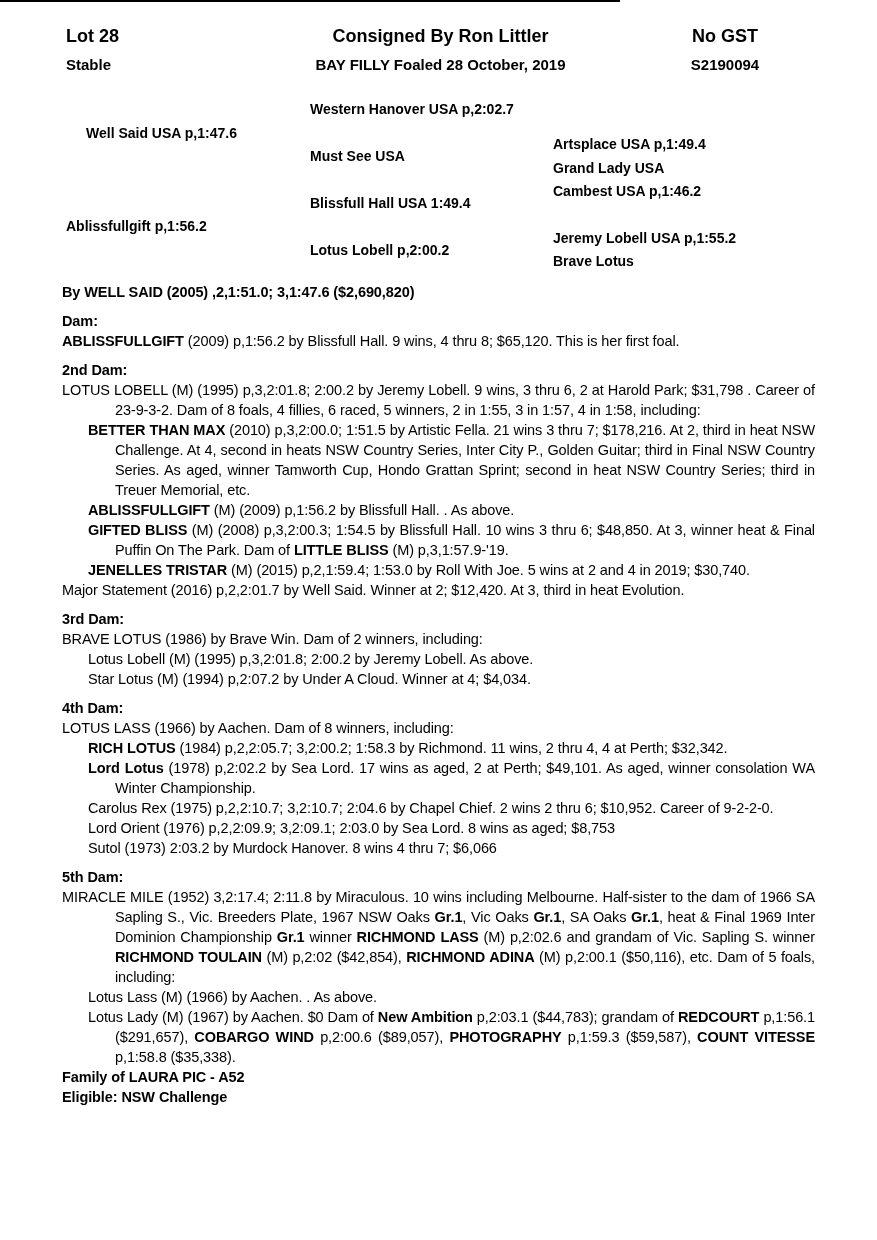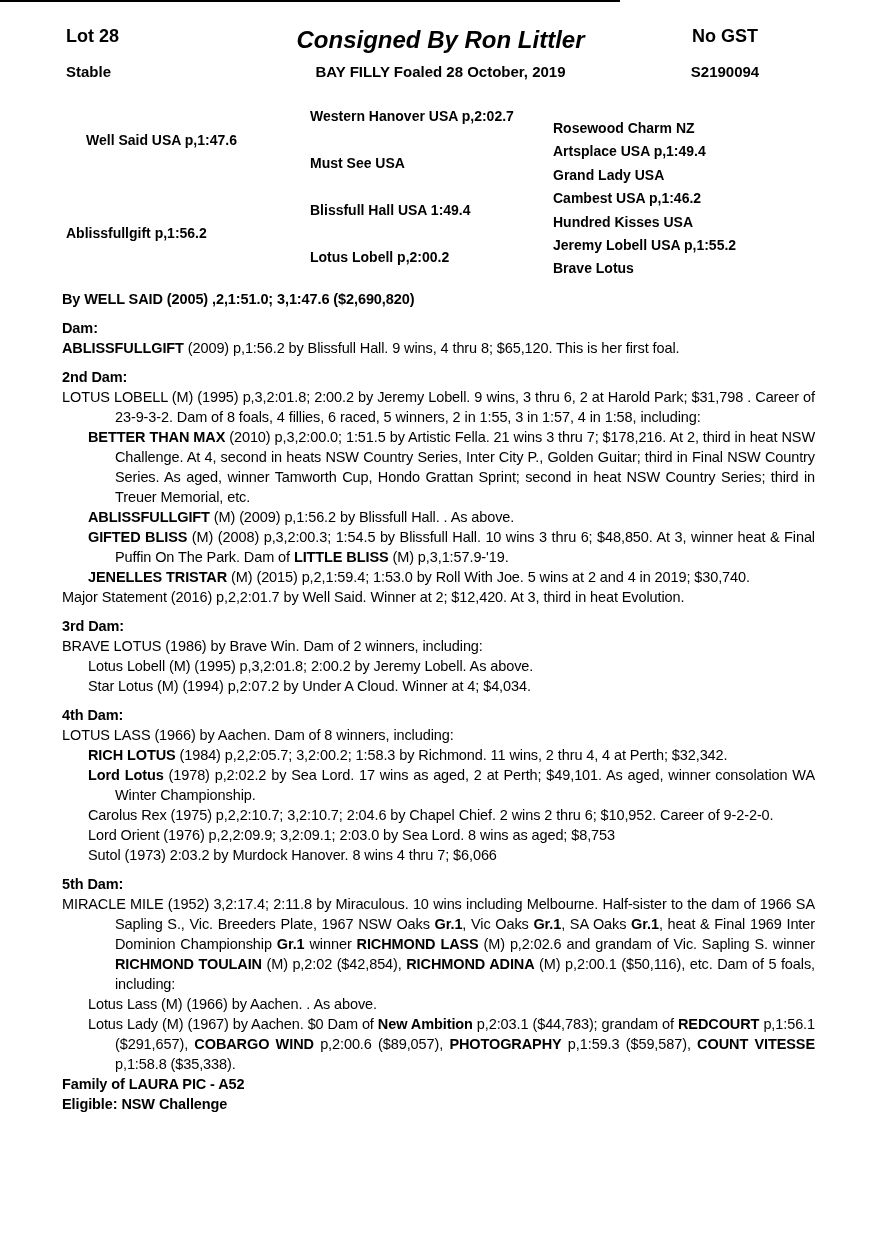--- a/index.html
+++ b/index.html
@@ -22,21 +22,21 @@
   }
   
   .header {
     display: grid;
     grid-template-columns: 180px 1fr 180px;
     row-gap: 9px;
     padding-left: 4px;
     font-weight: 700;
   }
   .hdr-lot       { font-size: 18px; }
-  .hdr-consignor { font-size: 24px; text-align: center; font-style: italic; }
+  .hdr-consignor { font-size: 18px; text-align: center; }
   .hdr-gst       { font-size: 18px; text-align: center; }
   .hdr-stable    { font-size: 15px; }
   .hdr-desc      { font-size: 15px; text-align: center; }
   .hdr-id        { font-size: 15px; text-align: center; }
   
   .ped {
     display: grid;
     grid-template-columns: 244px 243px 1fr;
     grid-template-rows: repeat(8, 23.4px);
     margin: 13px 0 0 4px;
@@ -84,25 +84,23 @@
 
   <div class="ped">
     <div class="cell sire-cell">Well Said USA p,1:47.6</div>
     <div class="cell dam-cell">Ablissfullgift p,1:56.2</div>
 
     <div class="cell g2-0">Western Hanover USA p,2:02.7</div>
     <div class="cell g2-1">Must See USA</div>
     <div class="cell g2-2">Blissfull Hall USA 1:49.4</div>
     <div class="cell g2-3">Lotus Lobell p,2:00.2</div>
 
-    <div class="cell g3" style="grid-row:2">Rosewood Charm NZ</div>
     <div class="cell g3" style="grid-row:3">Artsplace USA p,1:49.4</div>
     <div class="cell g3" style="grid-row:4">Grand Lady USA</div>
     <div class="cell g3" style="grid-row:5">Cambest USA p,1:46.2</div>
-    <div class="cell g3" style="grid-row:6">Hundred Kisses USA</div>
     <div class="cell g3" style="grid-row:7">Jeremy Lobell USA p,1:55.2</div>
     <div class="cell g3" style="grid-row:8">Brave Lotus</div>
   </div>
 
   <div class="body-text">
       <p class="bold spaced"><span>By WELL SAID (2005) ,2,1:51.0; 3,1:47.6 ($2,690,820)</span></p>
       <p class="bold spaced"><span>Dam:</span></p>
       <p class="indent0"><span class="b">ABLISSFULLGIFT</span><span> (2009) p,1:56.2 by Blissfull Hall. 9 wins, 4 thru 8; $65,120. This is her first foal.</span></p>
       <p class="bold spaced"><span>2nd Dam:</span></p>
       <p class="indent0 justify"><span>LOTUS LOBELL (M) (1995) p,3,2:01.8; 2:00.2 by Jeremy Lobell. 9 wins, 3 thru 6, 2 at Harold Park; $31,798 . Career of 23-9-3-2. Dam of 8 foals, 4 fillies, 6 raced, 5 winners, 2 in 1:55, 3 in 1:57, 4 in 1:58, including:</span></p>

